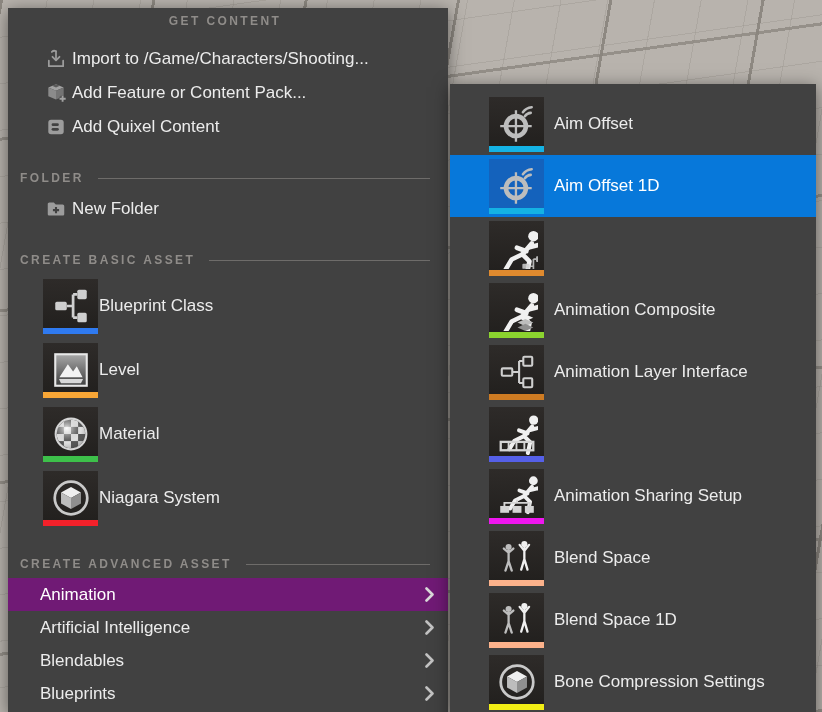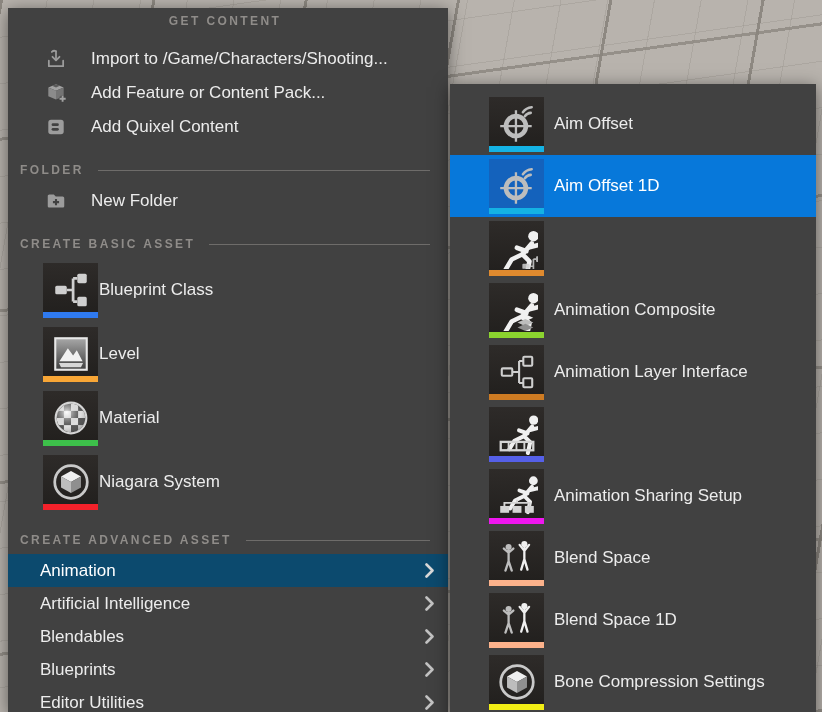--- a/index.html
+++ b/index.html
@@ -20,31 +20,31 @@
   .panel {
     position:absolute; background:#414141;
     box-shadow:0 3px 16px rgba(0,0,0,0.5);
     color:#ececec; overflow:hidden;
   }
   .left-panel  { left:8px;   top:8px;  width:440px; height:704px; padding-top:6px; }
   .right-panel { left:450px; top:84px; width:366px; height:644px; padding-top:9px; }
 
   
   .section-header {
-    height:28px; margin-top:12px; display:flex; align-items:center;
+    height:28px; margin-top:20px; display:flex; align-items:center;
     padding:0 18px 0 12px; gap:14px; white-space:nowrap;
   }
   .section-header:first-child { margin-top:0;flex-direction:column; }
   .sh-label { color:#8f8c89; font-size:12px; font-weight:bold; letter-spacing:2.4px; }
   .rule { flex:1; height:1px; background:#6e6c6a; }
 
   
   .menu-item {
     height:34px; display:flex; align-items:center;
-    padding:0 14px 0 36px; gap:23px; font-size:17px; cursor:pointer;
+    padding:0 14px 0 36px; gap:4px; font-size:17px; cursor:pointer;
   }
   .mi-icon { width:24px; height:22px; flex:none; display:flex; align-items:center; justify-content:center; }
 
   
   .tile-row {
     height:64px; display:flex; align-items:center;
     padding-left:35px; gap:1px; font-size:17px; cursor:pointer;
   }
   .tile {
     width:55px; height:55px; flex:none; position:relative;
@@ -53,21 +53,21 @@
   }
   .tile svg { width:42px; height:42px; display:block; }
   .tile .bar { position:absolute; left:0; right:0; bottom:0; height:6px; }
 
   
   .adv-item {
     height:33px; display:flex; align-items:center;
     padding:0 13px 0 32px; font-size:17px; cursor:pointer;
   }
   .adv-item .adv-label { flex:1; }
-  .adv-item.selected { background:#0c4a6e; color:#ffffff; }
+  .adv-item.selected { background:#701a75; color:#ffffff; }
   .chev { width:11px; height:15px; flex:none; }
 
   
   .sub-row {
     height:62px; display:flex; align-items:center;
     padding-left:39px; gap:10px; font-size:17px; cursor:pointer;
   }
   .sub-row.selected { background:#0778da; color:#ffffff; }
   .sub-row.selected .tile { background:#1462bc; }
 

